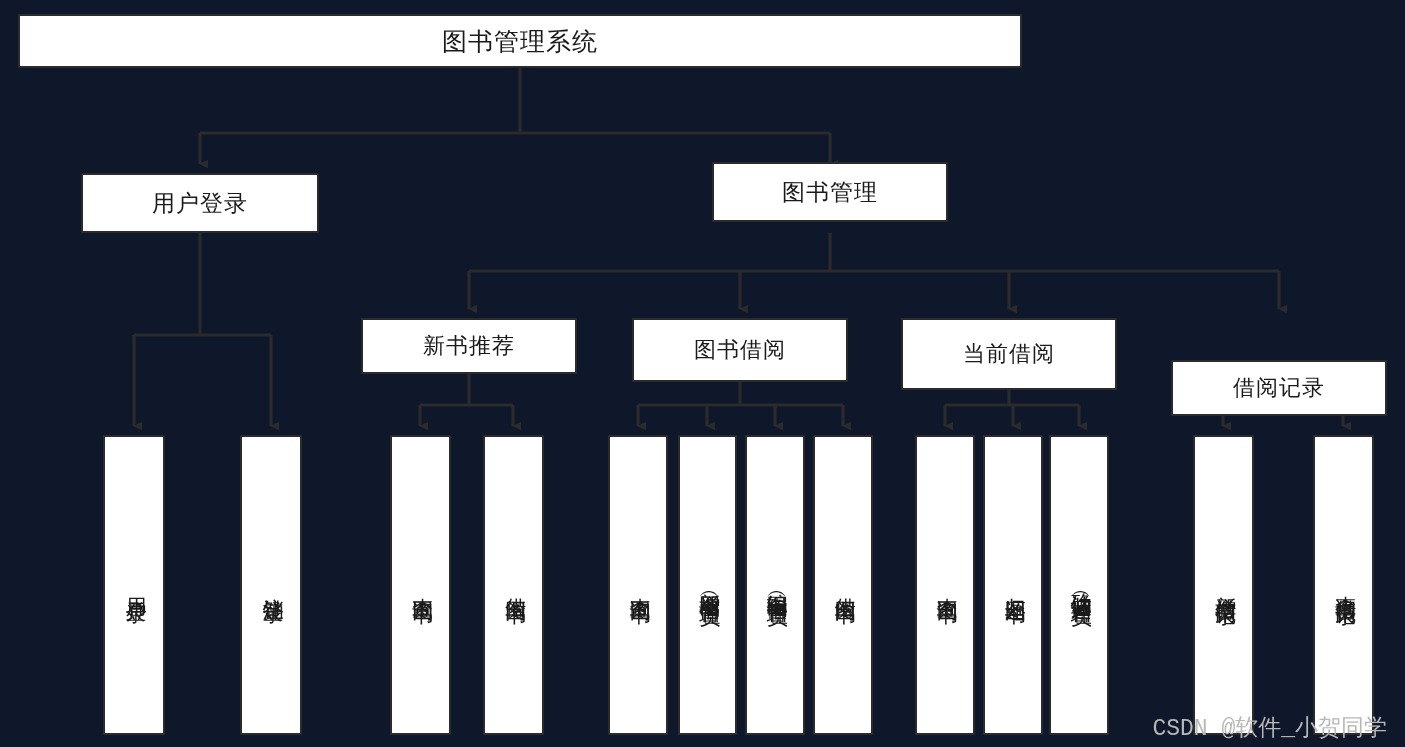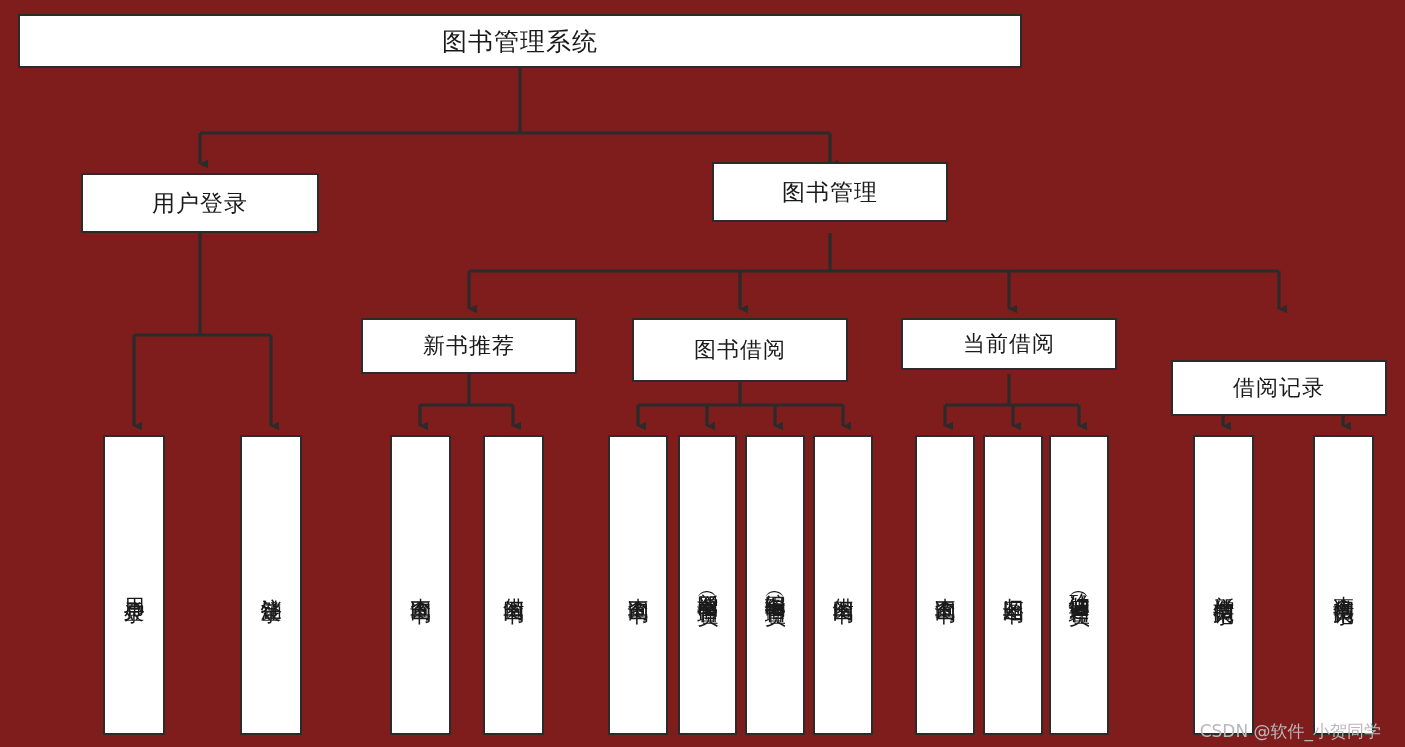--- a/index.html
+++ b/index.html
@@ -7,22 +7,23 @@
     padding: 0;
     background: #ffffff;
   }
   body {
     font-family: "DejaVu Sans", "Liberation Sans", sans-serif;
   }
   #diagram-root {
     position: relative;
     width: 1405px;
     height: 747px;
-    background: #7f1d1d;
+    background: #0f172a;
     overflow: hidden;
+    font-family: Liberation Mono, monospace;
   }
   #edge-layer {
     position: absolute;
     left: 0;
     top: 0;
     width: 1405px;
     height: 747px;
     pointer-events: none;
   }
   .node {
@@ -60,23 +61,23 @@
     line-height: 1.06;
     letter-spacing: 2px;
     white-space: nowrap;
     text-align: center;
   }
   .hlabel {
     white-space: nowrap;
   }
   #watermark {
     position: absolute;
-    right: 24px;
+    right: 18px;
     bottom: 4px;
-    font-size: 17px;
+    font-size: 23px;
     color: #b8b8b8;
     z-index: 5;
     white-space: nowrap;
   }
 </style>
 </head>
 <body>
 
 <div id="diagram-root">
 
@@ -140,21 +141,21 @@
   <div class="node level1" style="left:712px; top:162px; width:236px; height:60px;">
     <span class="hlabel">图书管理</span>
   </div>
 
   <div class="node level2" style="left:361px; top:318px; width:216px; height:56px;align-items:center;">
     <span class="hlabel">新书推荐</span>
   </div>
   <div class="node level2" style="left:632px; top:318px; width:216px; height:64px;">
     <span class="hlabel">图书借阅</span>
   </div>
-  <div class="node level2" style="left:901px; top:318px; width:216px; height:52px;">
+  <div class="node level2" style="left:901px; top:318px; width:216px; height:72px;">
     <span class="hlabel">当前借阅</span>
   </div>
   <div class="node level2" style="left:1171px; top:318px; width:216px; height:56px;margin-top:42px;">
     <span class="hlabel">借阅记录</span>
   </div>
 
   <div class="node leaf" style="left:103px; top:435px; width:62px; height:300px;">
     <span class="vlabel">用户登录</span>
   </div>
   <div class="node leaf" style="left:240px; top:435px; width:62px; height:300px;">

